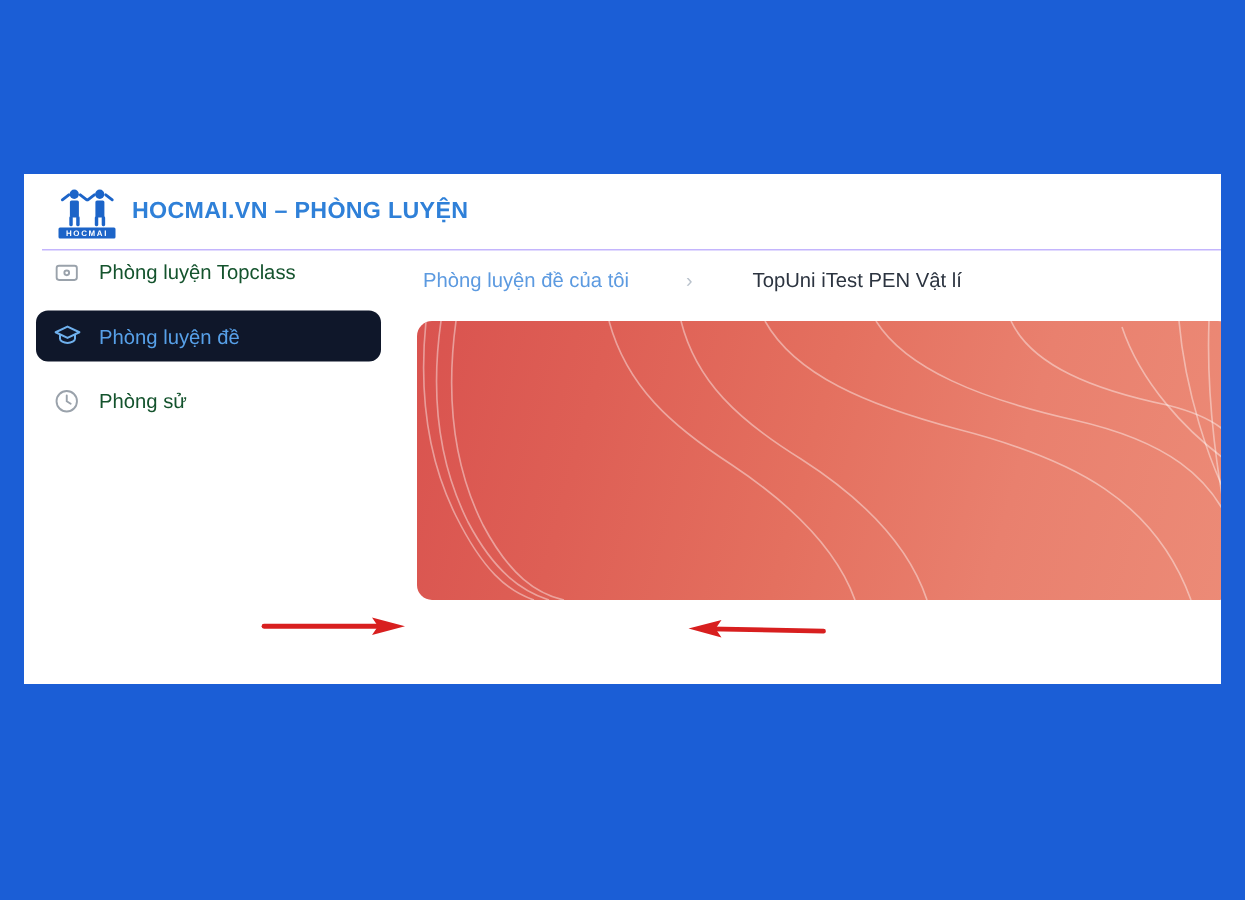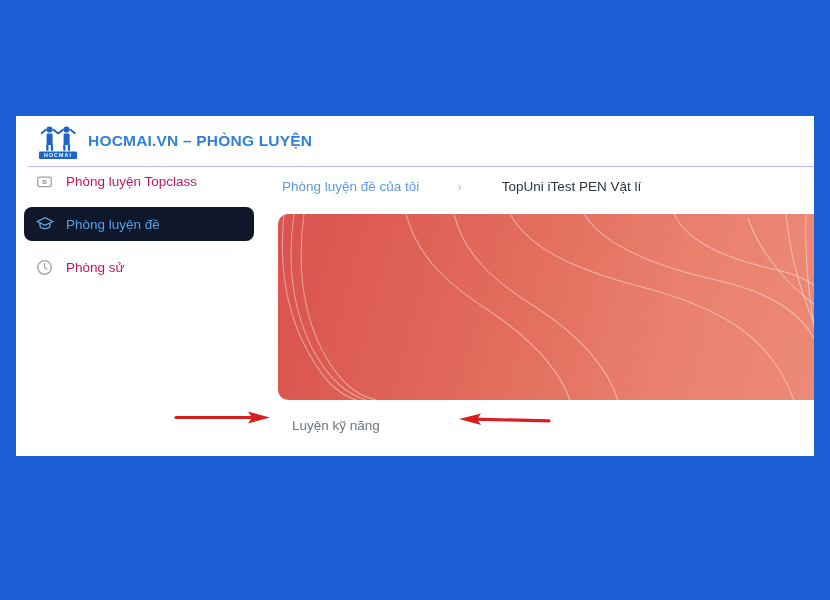--- a/index.html
+++ b/index.html
@@ -71,21 +71,21 @@
     z-index: 10;
   }
 
   .nav-item {
     display: flex;
     align-items: center;
     height: 34px;
     margin: 0 8px 4px 8px;
     padding-left: 10px;
     border-radius: 8px;
-    color: #be185d;
+    color: #14532d;
     font-size: 13.5px;
     white-space: nowrap;
   }
   .nav-item + .nav-item { margin-top: 9px; }
 
   .nav-item .nav-icon {
     width: 21px;
     height: 21px;
     margin-right: 11px;
     flex: 0 0 auto;
@@ -252,23 +252,20 @@
           <path d="M396 0 C 410 30, 452 46, 500 56 C 524 62, 538 70, 544 80"></path>
           <path d="M470 4 C 482 40, 512 74, 544 96"></path>
           <path d="M508 0 C 512 46, 528 96, 544 124"></path>
           <path d="M528 0 C 526 52, 534 110, 544 152"></path>
         </g>
       </svg>
     </div>
   </div>
 
   <div class="tabs" style="left:262px; top:290px;">
-    <div class="tab">
-      <span>Luyện kỹ năng</span>
-    </div>
   </div>
 
   <header class="app-header">
     <span class="brand-logo">
       <svg width="46" height="38" viewBox="0 0 46 38">
         <g fill="#1c64c8">
 
           <circle cx="13.5" cy="7.5" r="3.1"></circle>
           <rect x="10.6" y="11.6" width="6" height="11.4" rx="1.1"></rect>
           <rect x="10.2" y="22.2" width="2.3" height="6.6" rx="0.9"></rect>

